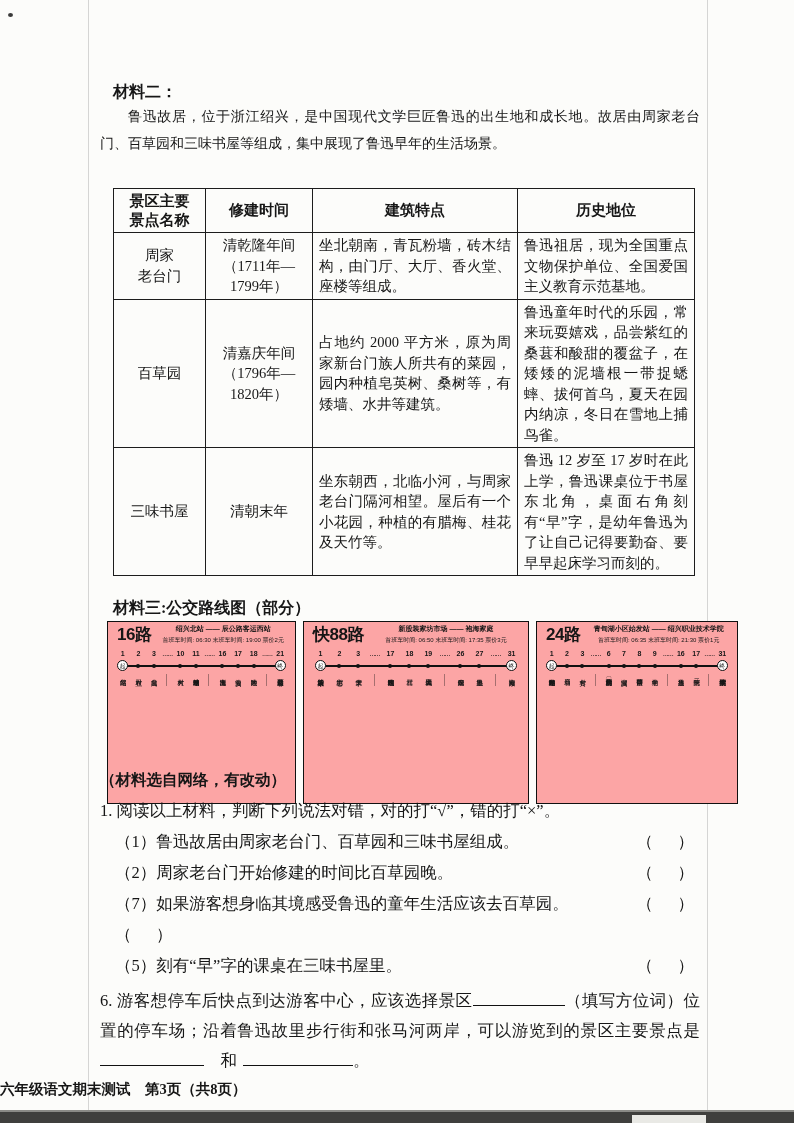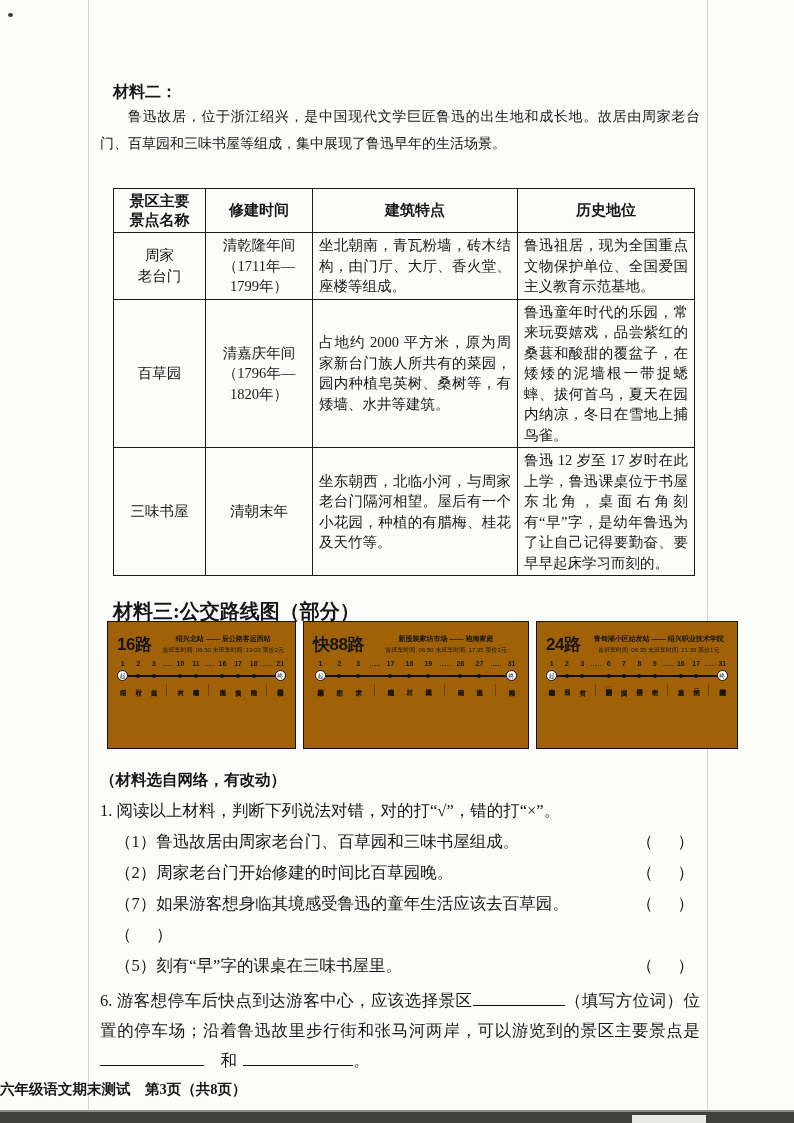--- a/index.html
+++ b/index.html
@@ -33,24 +33,24 @@
   #main-table td { font-size:14.5px; line-height:20.5px; }
   #main-table td.c1 { text-align:center; white-space:pre-line; width:92px; }
   #main-table td.c2 { text-align:center; width:107px; }
   #main-table td.c3 { text-align:justify; width:205px; }
   #main-table td.c4 { text-align:justify; width:177px; }
   #main-table col.w1{width:92px;} #main-table col.w2{width:107px;}
   #main-table col.w3{width:205px;} #main-table col.w4{width:177px;}
   #main-table tr.hrow { height:44px; }
 
   
-  #m3-label { position:absolute; left:113px; top:598px; font-size:20px; font-weight:bold; }
+  #m3-label { position:absolute; left:113px; top:598px; font-size:16px; font-weight:bold; }
   #bus-row { position:absolute; left:107px; top:621px; display:flex; gap:7px;
              font-family:"Liberation Sans","DejaVu Sans",sans-serif; }
-  .bus-panel { border:1.8px solid #111; height:128px; background:#a16207; padding:11px 5px 2px; }
+  .bus-panel { border:1.8px solid #111; height:183px; background:#fca5a5; padding:1px 5px 2px; }
   .bus-panel.p1 { width:189px; } .bus-panel.p2 { width:226px; } .bus-panel.p3 { width:202px; }
   .bus-head { display:flex; align-items:center; gap:5px; margin-bottom:3px; }
   .bus-no { font-size:17px; font-weight:bold; white-space:nowrap; padding-left:4px; letter-spacing:-0.5px; }
   .bus-meta { flex:1; text-align:center; overflow:hidden; }
   .bus-route { font-size:7px; font-weight:bold; white-space:nowrap; }
   .bus-sched { font-size:6px; white-space:nowrap; margin-top:2px; }
   .stops { position:relative; display:flex; padding:0 2px; }
   .stops::before { content:""; position:absolute; left:8px; right:8px; top:16px; height:1.6px; background:#111; }
   .stop { flex:1; display:flex; flex-direction:column; align-items:center; min-width:0; }
   .stop.gap { flex:0.7; }

